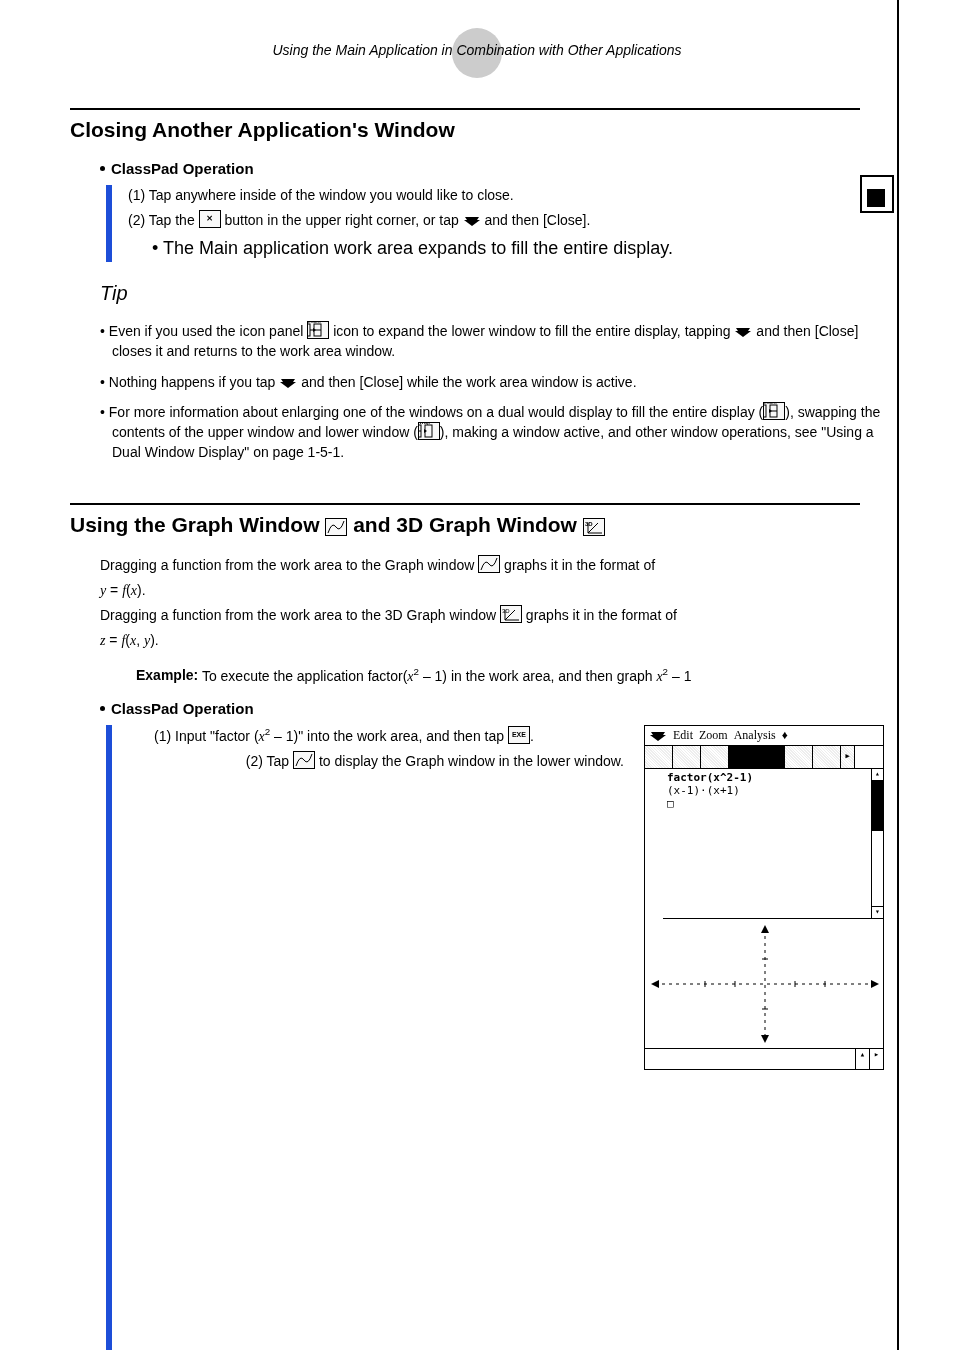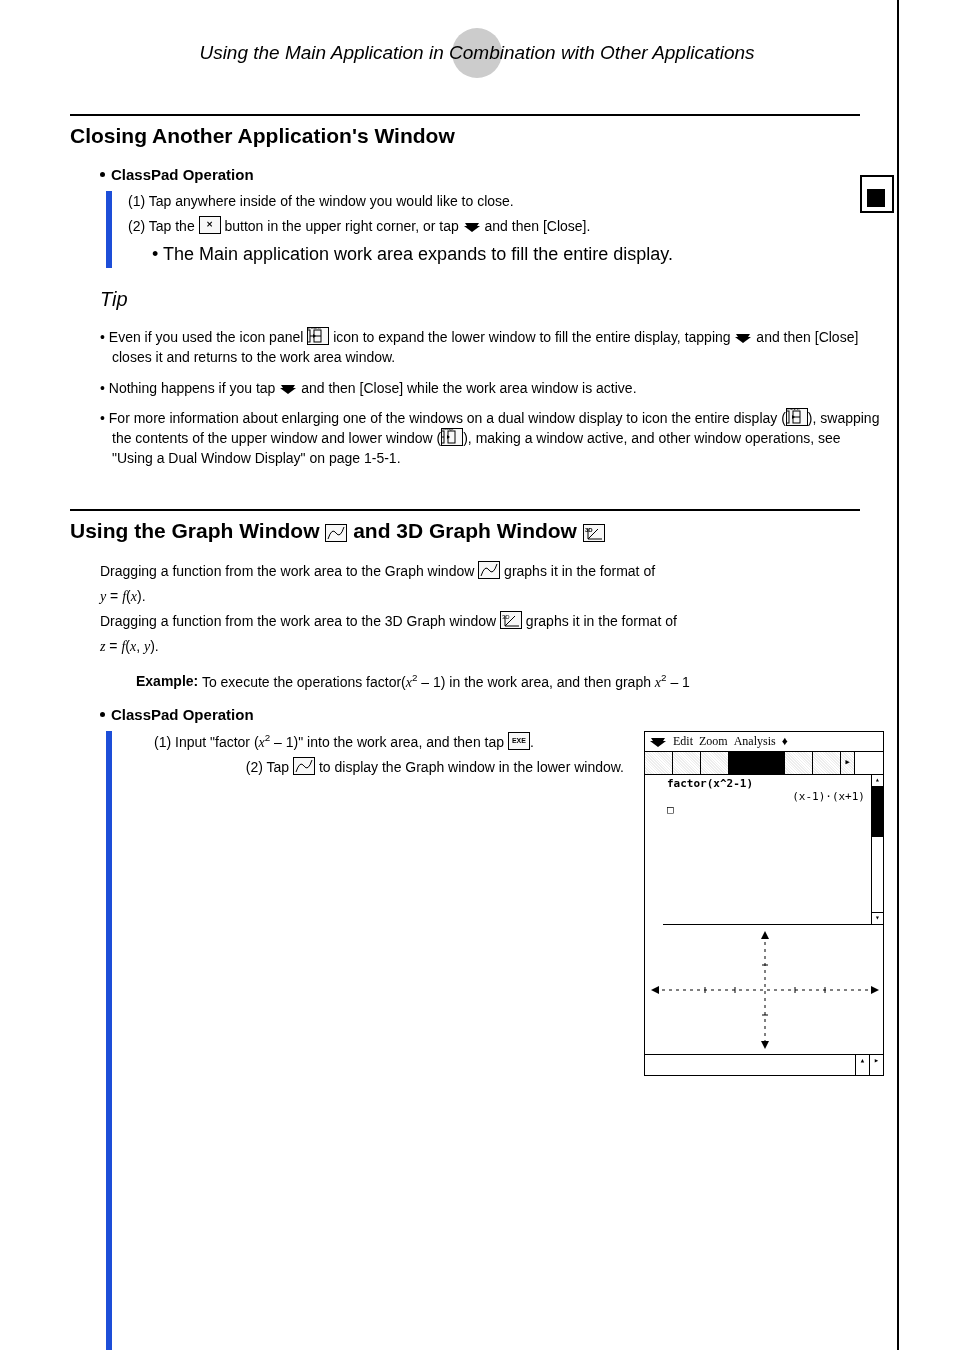--- a/index.html
+++ b/index.html
@@ -5,21 +5,21 @@
   * { margin: 0; padding: 0; box-sizing: border-box; }
   body { font-family: Arial, Helvetica, sans-serif; background: #fff; color: #000; width: 954px; }
   .page { position: relative; padding: 40px 70px 40px 70px; }
   .right-bar { position: absolute; right: 55px; top: 0; bottom: 0; width: 2px; background: #000; }
   .right-icon { position: absolute; right: 60px; top: 175px; width: 34px; height: 38px; border: 2px solid #000; background: #fff; }
   .right-icon .inner { position: absolute; left: 5px; top: 12px; width: 18px; height: 18px; background: #000; }
   .right-icon .dots { position: absolute; left: 8px; top: 15px; width: 12px; height: 12px; background-image: radial-gradient(#fff 0.6px, transparent 0.6px); background-size: 4px 4px; }
   .header { text-align: center; position: relative; margin-bottom: 50px; }
   .gray-circ { width: 50px; height: 50px; background: #ccc; border-radius: 50%; position: absolute; left: 50%; transform: translateX(-50%); top: -14px; z-index: 0; }
   .breadcrumb { position: relative; z-index: 1; font-style: italic; font-size: 14px; }
-  .chapter-title { position: relative; z-index: 1; font-style: italic; font-size: 19px; margin-top: 2px; }
+  .chapter-title { position: relative; z-index: 1; font-style: italic; font-size: 14px; margin-top: 2px; }
   .hr { border: none; border-top: 2px solid #000; margin-bottom: 8px; width: 790px; }
   .section-h { font-size: 21px; font-weight: bold; margin-bottom: 18px; }
   .section-h .icon-inline { vertical-align: -4px; }
   .sub-section { margin-left: 30px; margin-bottom: 20px; }
   .sub-h { font-weight: bold; font-size: 15px; margin-bottom: 8px; }
   .sub-h .dot { display: inline-block; width: 5px; height: 5px; background: #000; border-radius: 50%; vertical-align: 3px; margin-right: 6px; }
   .steps { border-left: 6px solid #1d4ed8; padding-left: 16px; margin-left: 6px; }
   .step { font-size: 14px; margin-bottom: 4px; line-height: 1.5; }
   .step-sub { font-size: 18px; margin-left: 24px; margin-bottom: 4px; line-height: 1.5; }
   .tip-h { font-style: italic; font-weight: normal; font-size: 20px; margin-left: 30px; margin-bottom: 16px; }
@@ -94,21 +94,21 @@
           </svg></span><span> icon to expand the lower window to fill the entire display, tapping </span><svg class="icon-fat" width="18" height="12">
           <polygon points="2,2 16,2 14,5 17,5 9,11 1,5 4,5" fill="#000"></polygon>
         </svg><span> and then [Close] closes it and returns to the work area window.</span>
     </div>
     <div class="tip-item">
       <span>• Nothing happens if you tap </span><svg class="icon-fat" width="18" height="12">
           <polygon points="2,2 16,2 14,5 17,5 9,11 1,5 4,5" fill="#000"></polygon>
         </svg><span> and then [Close] while the work area window is active.</span>
     </div>
     <div class="tip-item">
-      <span>• For more information about enlarging one of the windows on a dual window display to icon the entire display (</span><span class="icon-inline" style="position:relative;"><span style="position:absolute;top:-9px;left:0;right:0;font-size:6px;">Resize</span><svg width="20" height="16">
+      <span>• For more information about enlarging one of the windows on a dual would display to fill the entire display (</span><span class="icon-inline" style="position:relative;"><span style="position:absolute;top:-9px;left:0;right:0;font-size:6px;">Resize</span><svg width="20" height="16">
             <rect x="1" y="2" width="7" height="12" fill="none" stroke="#000"></rect>
             <rect x="12" y="2" width="7" height="12" fill="none" stroke="#000"></rect>
             <line x1="12" y1="8" x2="19" y2="8" stroke="#000"></line>
             <polygon points="11,6 14,8 11,10" fill="#000"></polygon>
           </svg></span><span>), swapping the contents of the upper window and lower window (</span><span class="icon-inline" style="position:relative;"><span style="position:absolute;top:-9px;left:0;right:0;font-size:6px;">Swap</span><svg width="20" height="16">
             <rect x="1" y="2" width="7" height="12" fill="none" stroke="#000"></rect>
             <line x1="1" y1="8" x2="8" y2="8" stroke="#000"></line>
             <rect x="12" y="2" width="7" height="12" fill="none" stroke="#000"></rect>
             <polygon points="11,6 14,8 11,10" fill="#000"></polygon>
           </svg></span><span>), making a window active, and other window operations, see "Using a Dual Window Display" on page 1-5-1.</span>
@@ -142,21 +142,21 @@
           <line x1="4" y1="14" x2="14" y2="4" stroke="#000"></line>
           <line x1="4" y1="14" x2="18" y2="14" stroke="#000"></line>
           <line x1="4" y1="14" x2="4" y2="4" stroke="#000"></line>
         </svg></span><span> graphs it in the format of</span>
   </div>
   <div class="body-p">
     <span class="ital">z</span><span> = </span><span class="ital">f</span><span>(</span><span class="ital">x</span><span>, </span><span class="ital">y</span><span>).</span>
   </div>
 
   <div class="example-line">
-    <span class="lbl">Example:</span><span>  To execute the operations factor(</span><span class="ital">x</span><sup>2</sup><span> – 1) in the work area, and then graph </span><span class="ital">x</span><sup>2</sup><span> – 1</span>
+    <span class="lbl">Example:</span><span>  To execute the application factor(</span><span class="ital">x</span><sup>2</sup><span> – 1) in the work area, and then graph </span><span class="ital">x</span><sup>2</sup><span> – 1</span>
   </div>
 
   <div class="sub-section">
     <div class="sub-h"><span class="dot"></span><span>ClassPad Operation</span></div>
     <div class="steps" style="padding-bottom:320px;">
       <div class="two-col">
         <div class="left">
           <div class="step" style="margin-left:-4px;">
             <span>(1)  Input "factor (</span><span class="ital">x</span><sup>2</sup><span> – 1)" into the work area, and then tap </span><span class="icon-inline" style="font-size:7px;font-weight:bold;">EXE</span><span>.</span>
           </div>
@@ -181,21 +181,21 @@
             <div class="ss-tbtn"></div>
             <div class="ss-tbtn"></div>
             <div class="ss-tbtn sel"></div>
             <div class="ss-tbtn sel"></div>
             <div class="ss-tbtn"></div>
             <div class="ss-tbtn"></div>
             <div class="ss-tbtn arrow">▸</div>
           </div>
           <div class="ss-work">
             <div style="font-weight:bold;">factor(x^2-1)</div>
-            <div style="text-align:right;padding-right:14px;">(x-1)·(x+1)</div>
+            <div style="padding-right:14px;">(x-1)·(x+1)</div>
             <div>□</div>
             <div class="scroll">
               <div class="up">▴</div>
               <div class="thumb"></div>
               <div class="dn">▾</div>
             </div>
           </div>
           <div class="ss-graph">
             <svg class="gsvg" width="240" height="130">
               <line x1="10" y1="65" x2="230" y2="65" stroke="#000" stroke-dasharray="3,4"></line>

